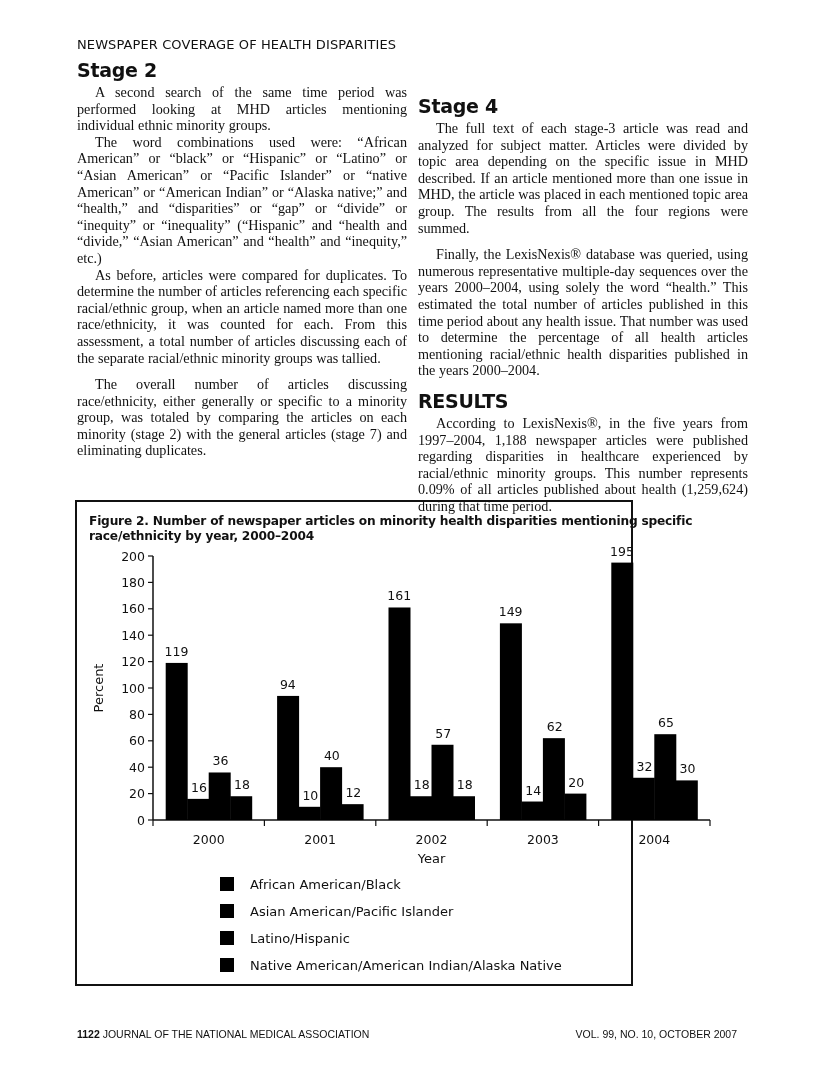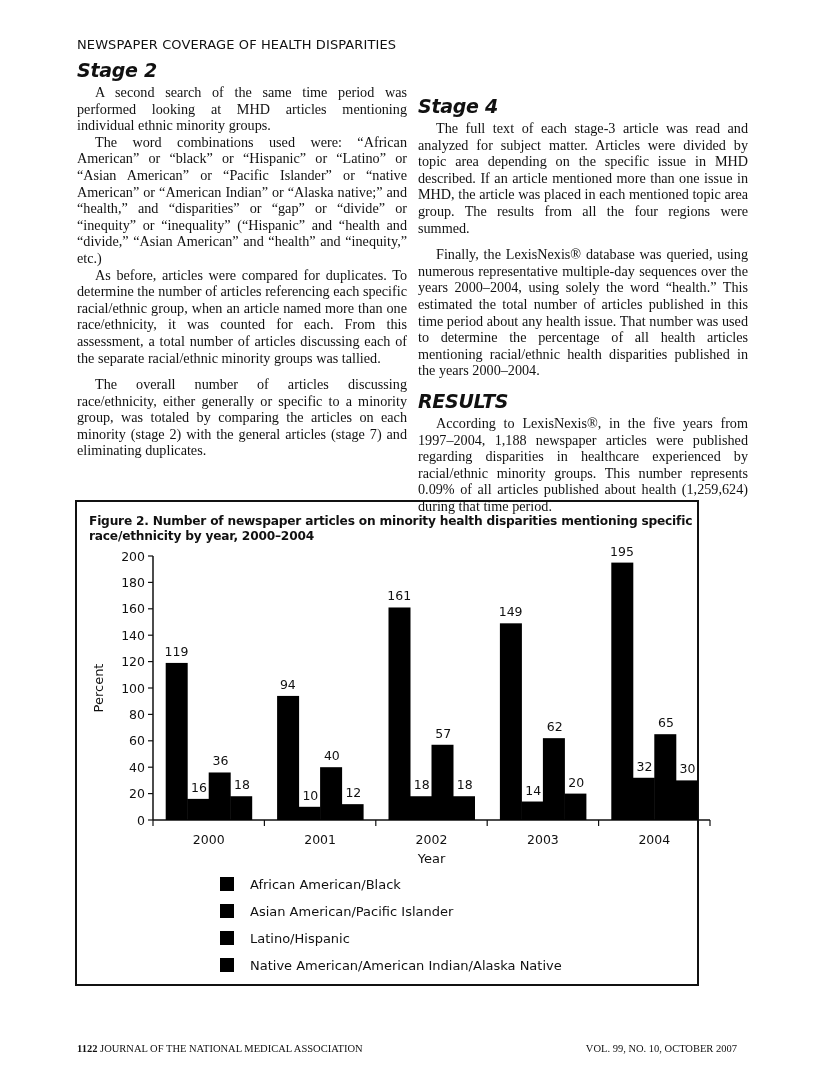--- a/index.html
+++ b/index.html
@@ -1,27 +1,27 @@
 <!DOCTYPE html>
 <html><head>
 <meta charset="utf-8">
 <style>
   html, body { margin:0; padding:0; background:#fff; }
   body { width:816px; height:1076px; position:relative; overflow:hidden; color:#111; }
   .running-head { position:absolute; left:77px; top:37px; font-family:"DejaVu Sans", sans-serif; font-size:13px; letter-spacing:0.1px; }
   .col { position:absolute; top:58px; width:330px; font-family:"Liberation Serif", serif; font-size:14.2px; line-height:16.6px; text-align:justify; }
   .col.left { left:77px; }
   .col.right { left:418px;margin-top:36px; }
-  .col h2 { font-family:"DejaVu Sans", sans-serif; font-weight:bold; font-size:19px; margin:0 0 2px 0; line-height:24px; letter-spacing:-0.3px;font-style:italic; }
+  .col h2 { font-family:"DejaVu Sans", sans-serif; font-weight:bold; font-size:19px; margin:0 0 2px 0; line-height:24px; letter-spacing:-0.3px; }
   .col p { margin:0; text-indent:18px; }
   .col .sec { margin-bottom:10px; }
-  .figure { position:absolute; left:75px; top:500px; width:624px; height:486px; border:2px solid #111; box-sizing:border-box; }
+  .figure { position:absolute; left:75px; top:500px; width:558px; height:486px; border:2px solid #111; box-sizing:border-box; }
   .fig-title { position:absolute; left:12px; top:12px; width:640px; font-family:"DejaVu Sans", sans-serif; font-weight:bold; font-size:12.2px; line-height:15px; letter-spacing:-0.2px; }
   svg.chart { position:absolute; left:0; top:0; }
-  .footer { position:absolute; top:1028px; font-family:Liberation Serif, serif; font-size:10.5px;margin-top:15px; }
+  .footer { position:absolute; top:1028px; font-family:Liberation Sans, sans-serif; font-size:10.5px; }
   .footer.left { left:77px; }
   .footer.right { right:79px; }
   .footer b { font-weight:bold; }
 </style>
 </head>
 <body>
 
 <div class="running-head">NEWSPAPER COVERAGE OF HEALTH DISPARITIES</div>
 
 <div class="col left">

